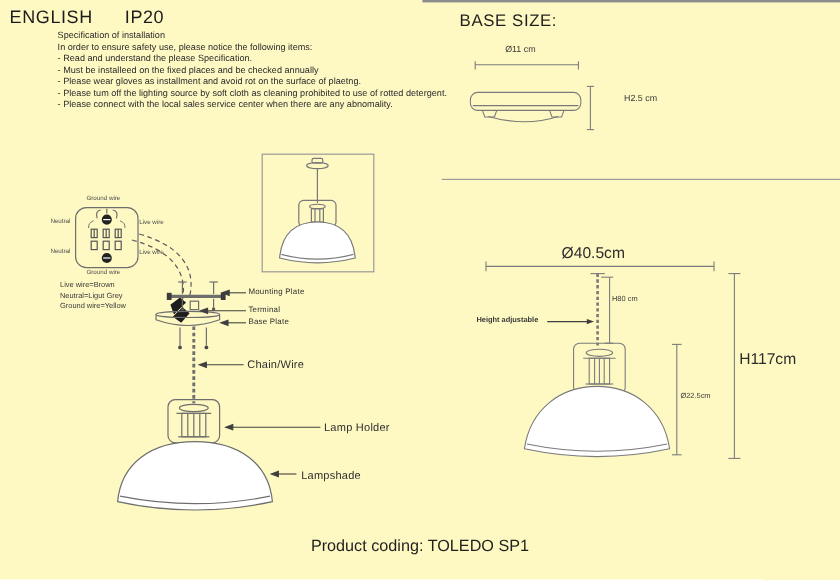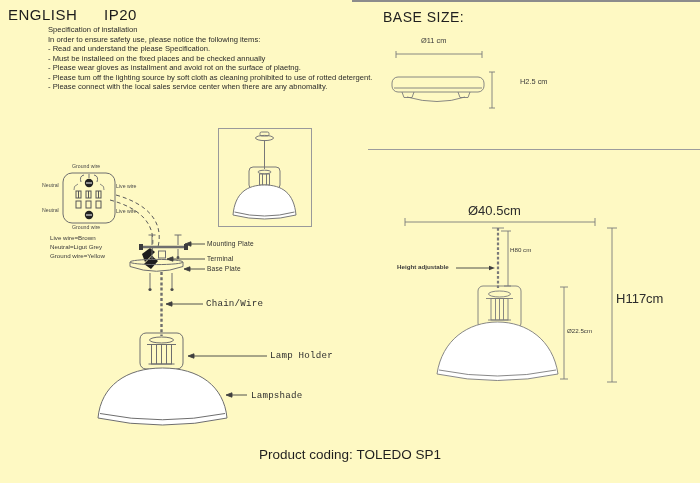--- a/index.html
+++ b/index.html
@@ -8,21 +8,21 @@
   .lbl{position:absolute;white-space:nowrap;line-height:1.15;color:#2e2e2e;}
   .h1{font-size:15px;letter-spacing:.5px;color:#1c1c1c;}
   .h2{font-size:14px;letter-spacing:.5px;color:#1f1f1f;}
   .spec-line{position:relative;font-size:7.6px;line-height:9.55px;color:#2a2a2a;white-space:nowrap;}
   .spec-block{position:absolute;left:8px;top:25px;margin-left:40px;}
   .tiny{font-size:6.2px;color:#3a3a3a;}
   .micro{font-size:5.2px;color:#4a4a4a;}
   .dim-sm{font-size:7.4px;color:#3a3a3a;}
   .dim-lg{font-size:13px;color:#2c2c2c;}
   .part-sm{font-size:6.6px;color:#2e2e2e;letter-spacing:.2px;}
-  .part-lg{font-size:9.2px;color:#2e2e2e;letter-spacing:.2px;font-family:Liberation Mono, monospace;}
+  .part-lg{font-size:9.2px;color:#2e2e2e;letter-spacing:.2px;}
   .rule{position:absolute;height:0;}
   .footer{position:absolute;left:0;right:0;top:447px;text-align:center;font-size:13.5px;color:#1f1f1f;}
   svg{position:absolute;overflow:visible;}
   .inset-box{position:absolute;left:218px;top:128px;width:92px;height:97px;border:1px solid #9a9a9a;}
 </style>
 </head>
 <body>
 
 <div id="page">
 

